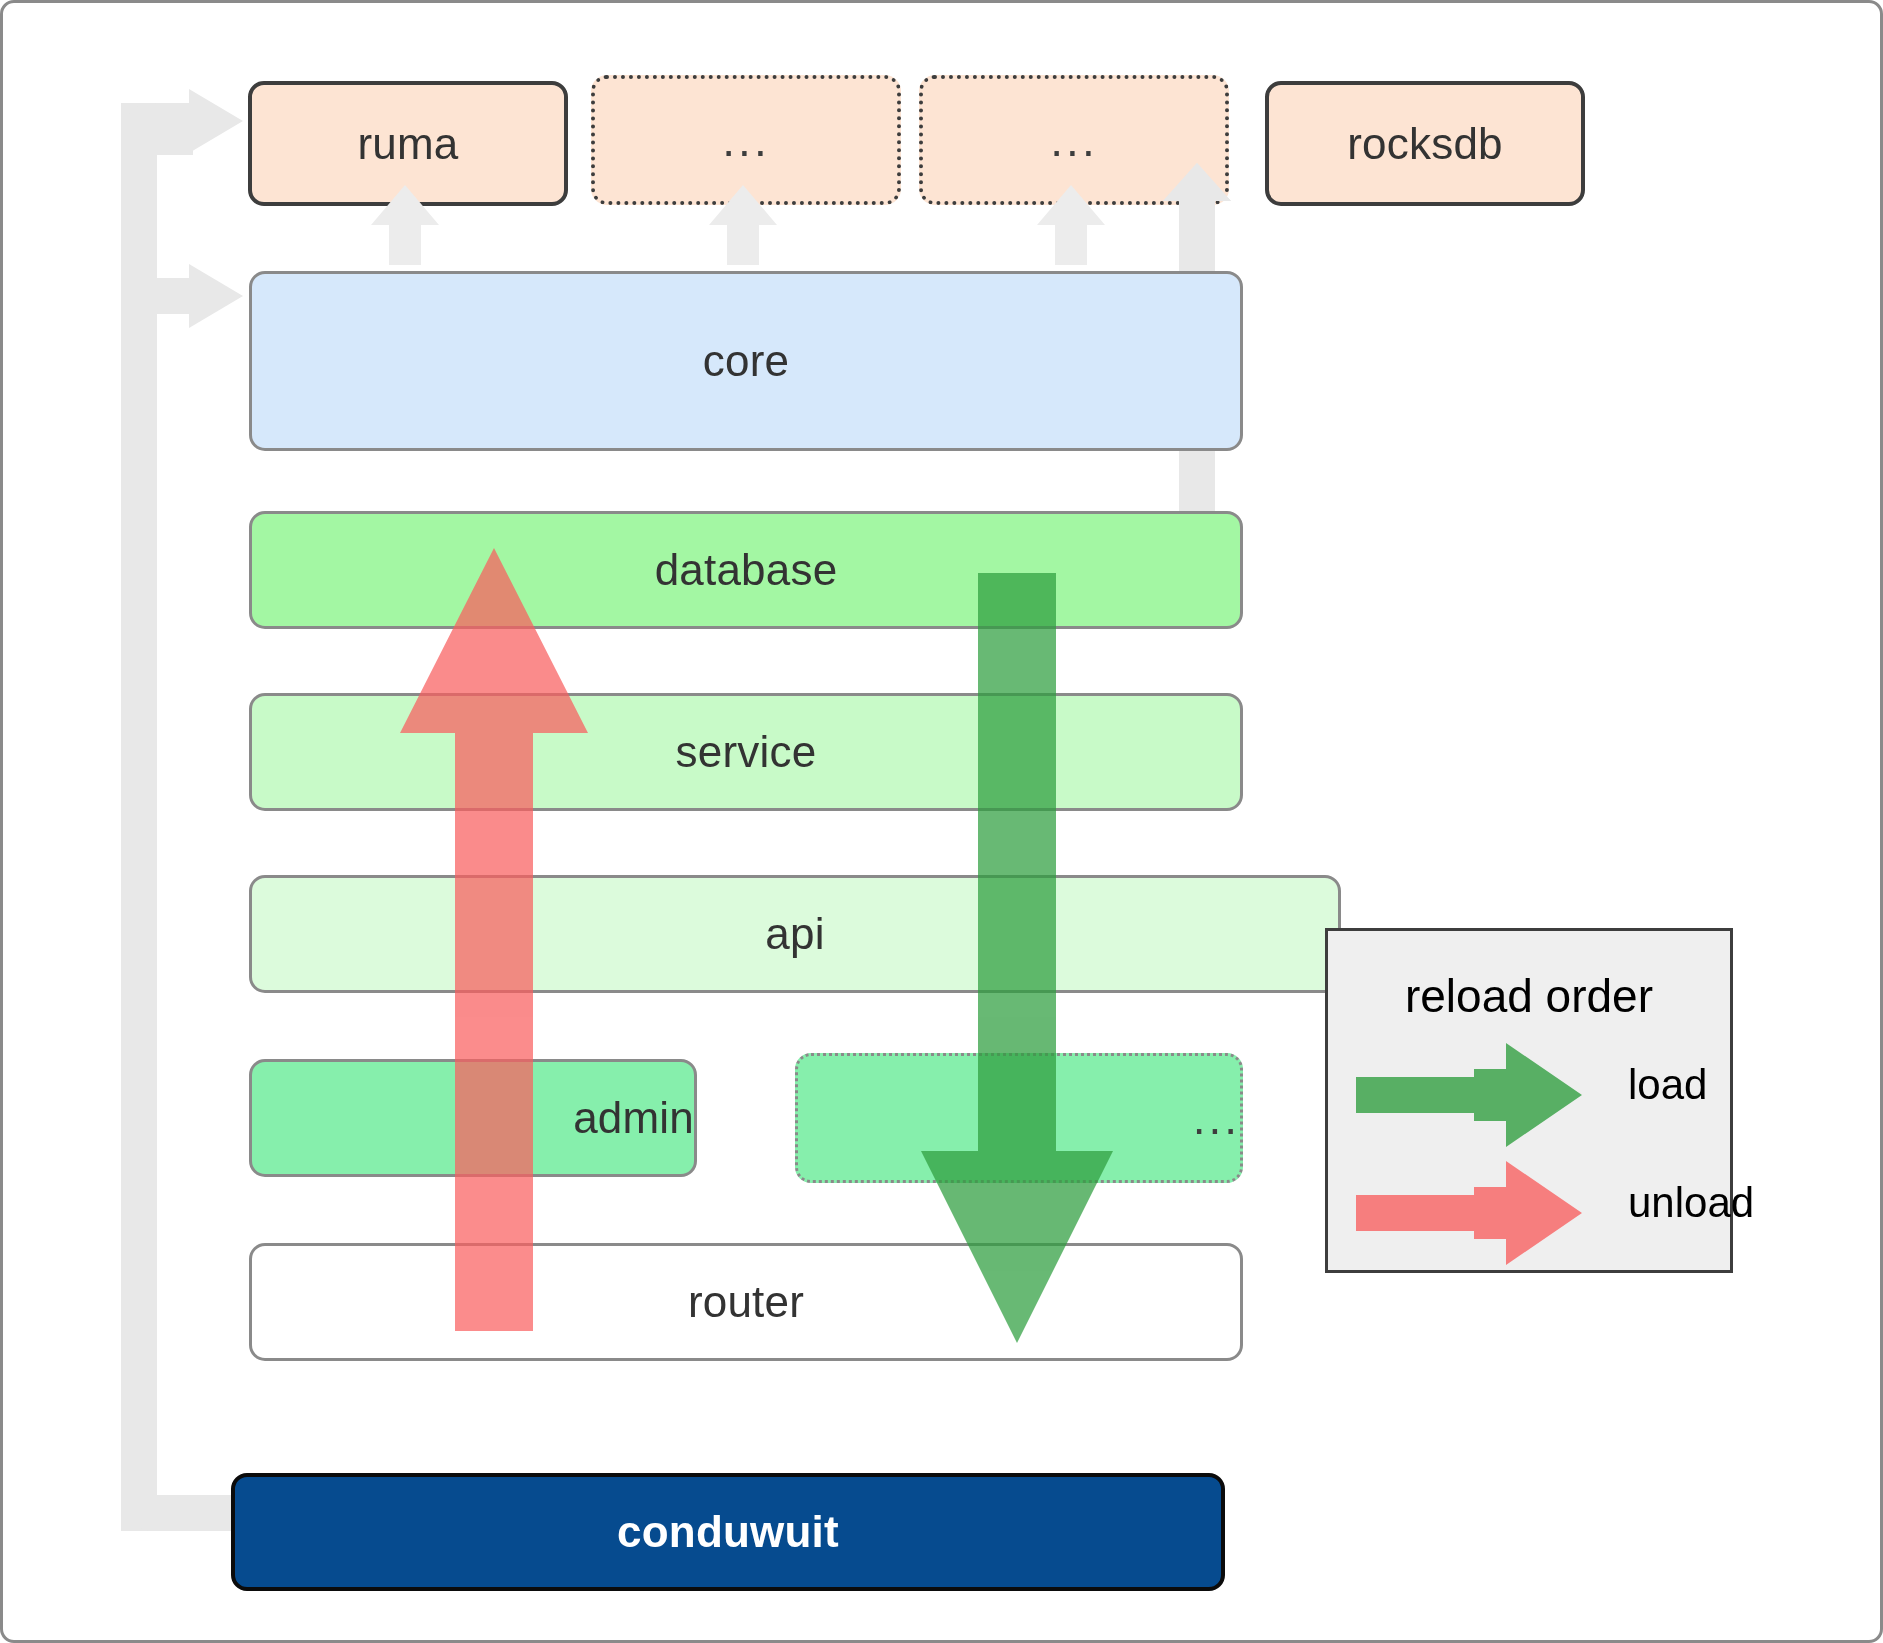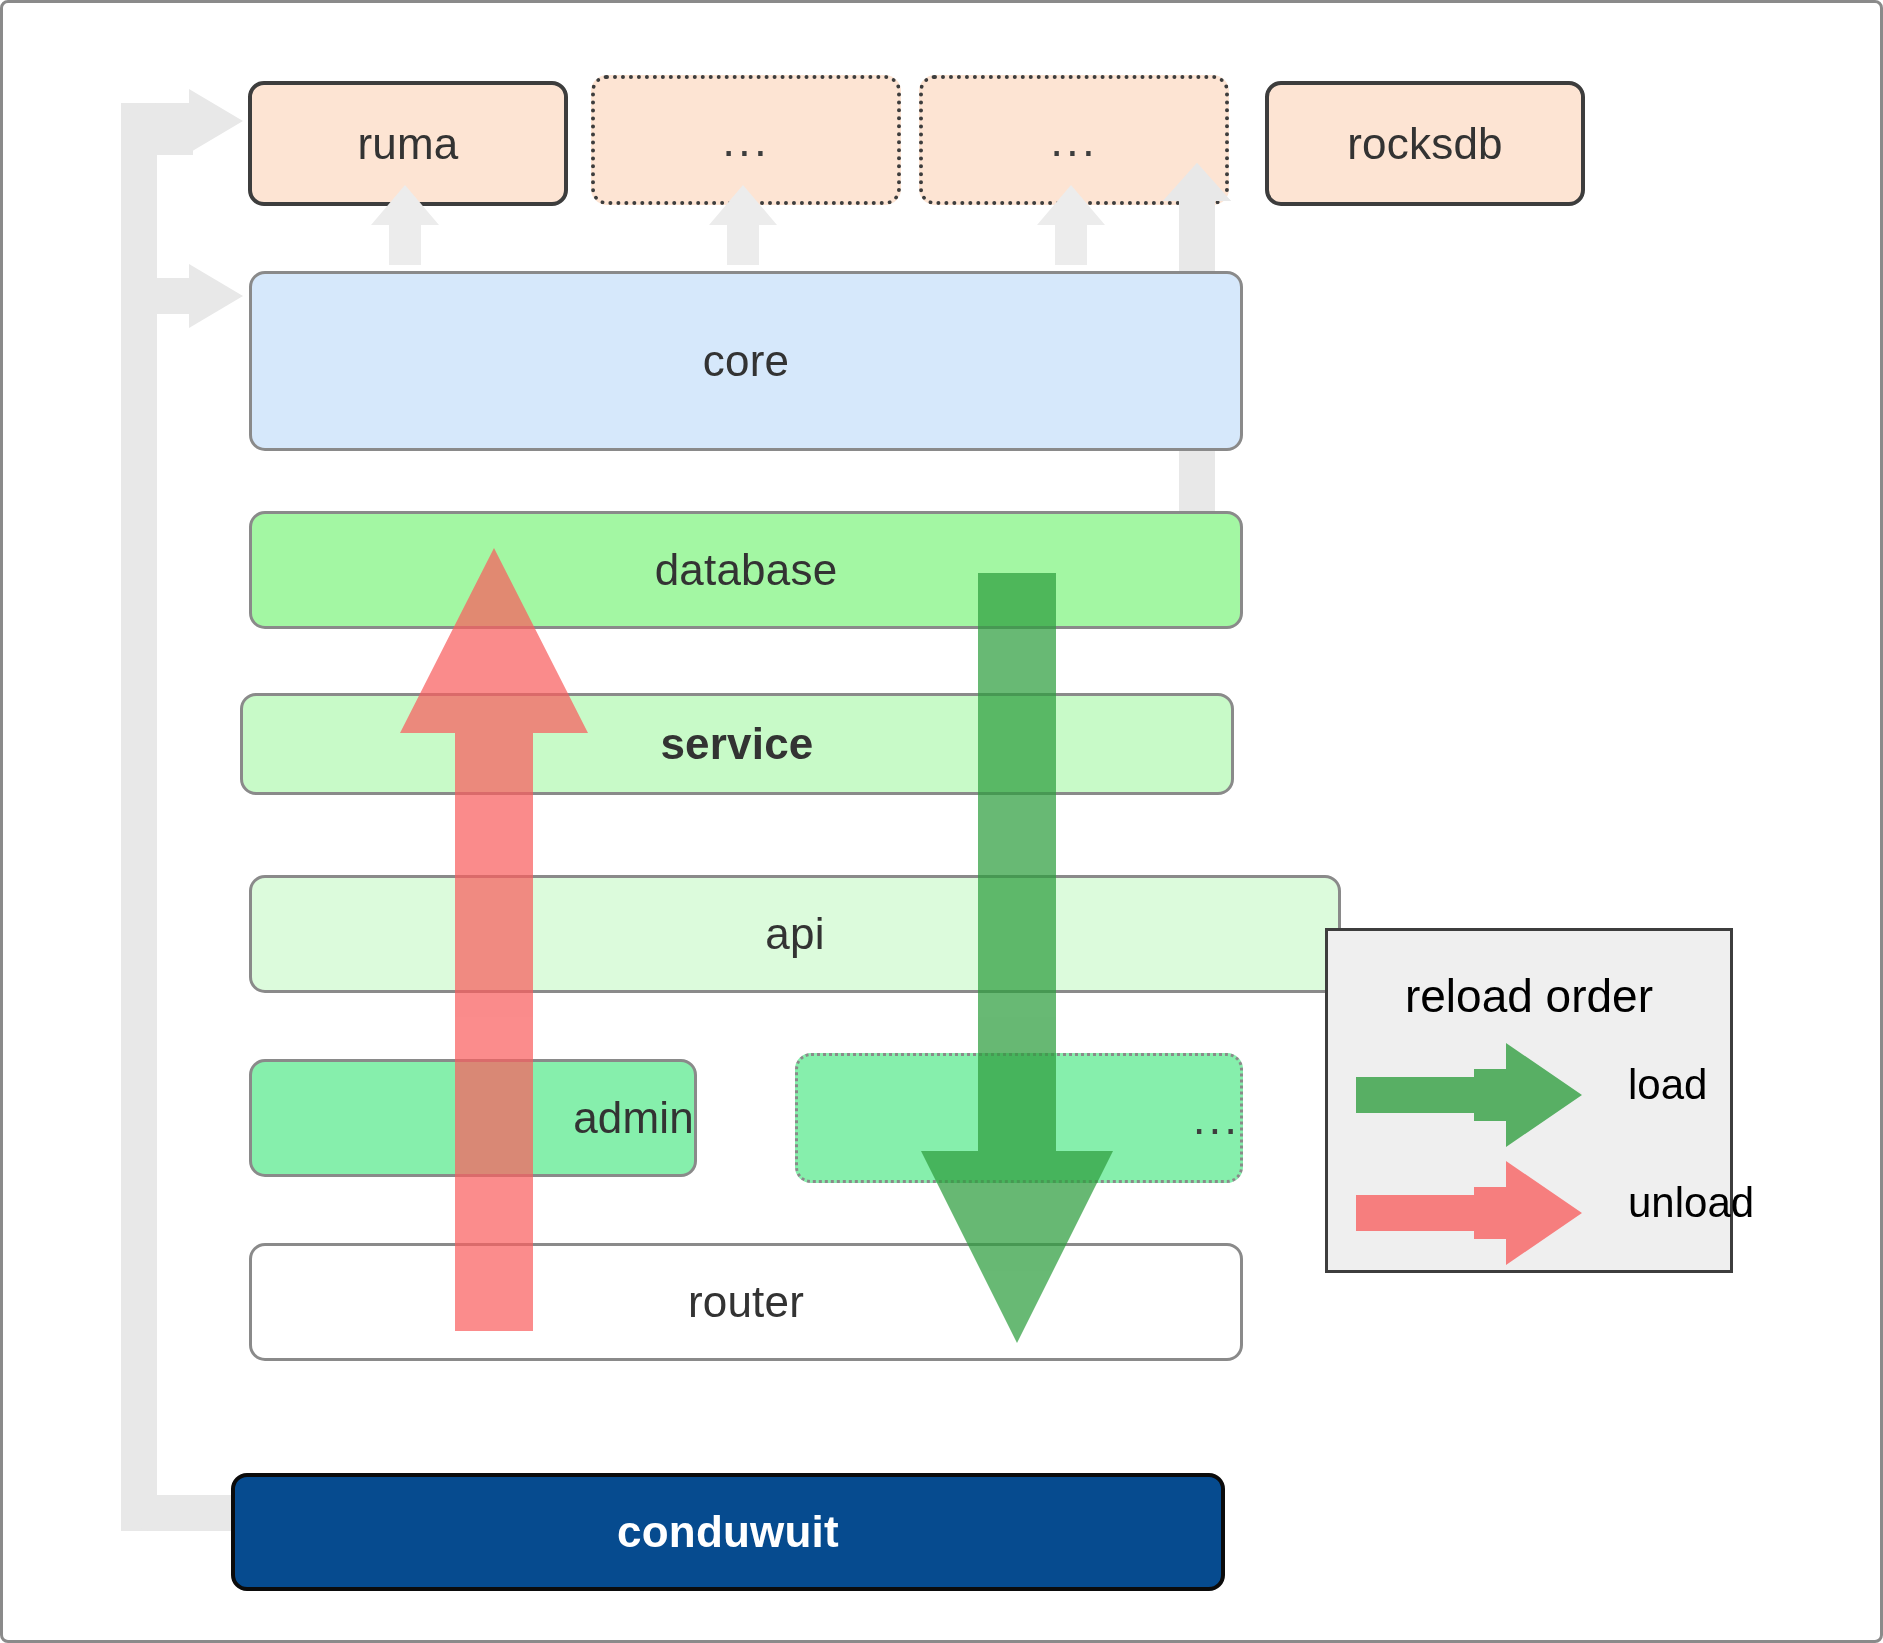--- a/index.html
+++ b/index.html
@@ -9,21 +9,21 @@
   }
   body {
     font-family: "Liberation Sans", sans-serif;
   }
   #canvas {
     position: relative;
     width: 1883px;
     height: 1643px;
     background: #ffffff;
     border: 3px solid #8a8a8a;
-    border-radius: 8px;
+    border-radius: 14px;
     box-sizing: border-box;
     overflow: hidden;
   }
   
   .box {
     position: absolute;
     box-sizing: border-box;
     display: flex;
     align-items: center;
     justify-content: center;
@@ -156,21 +156,21 @@
   </div>
 
   <div class="box blue solid-gray" style="left:246px; top:268px; width:994px; height:180px; z-index:3;">
     <span>core</span>
   </div>
 
   <div class="box g1 solid-gray" style="left:246px; top:508px; width:994px; height:118px; z-index:3;">
     <span>database</span>
   </div>
 
-  <div class="box g2 solid-gray" style="left:237px; top:690px; width:994px; height:102px; z-index:3;font-weight:bold;">
+  <div class="box g2 solid-gray" style="left:246px; top:690px; width:994px; height:118px; z-index:3;">
     <span>service</span>
   </div>
 
   <div class="box g3 solid-gray" style="left:246px; top:872px; width:1092px; height:118px; z-index:3;">
     <span>api</span>
   </div>
 
   <div class="box g4 solid-gray" style="left:246px; top:1056px; width:448px; height:118px; z-index:3;">
     <span>admin</span>
   </div>

